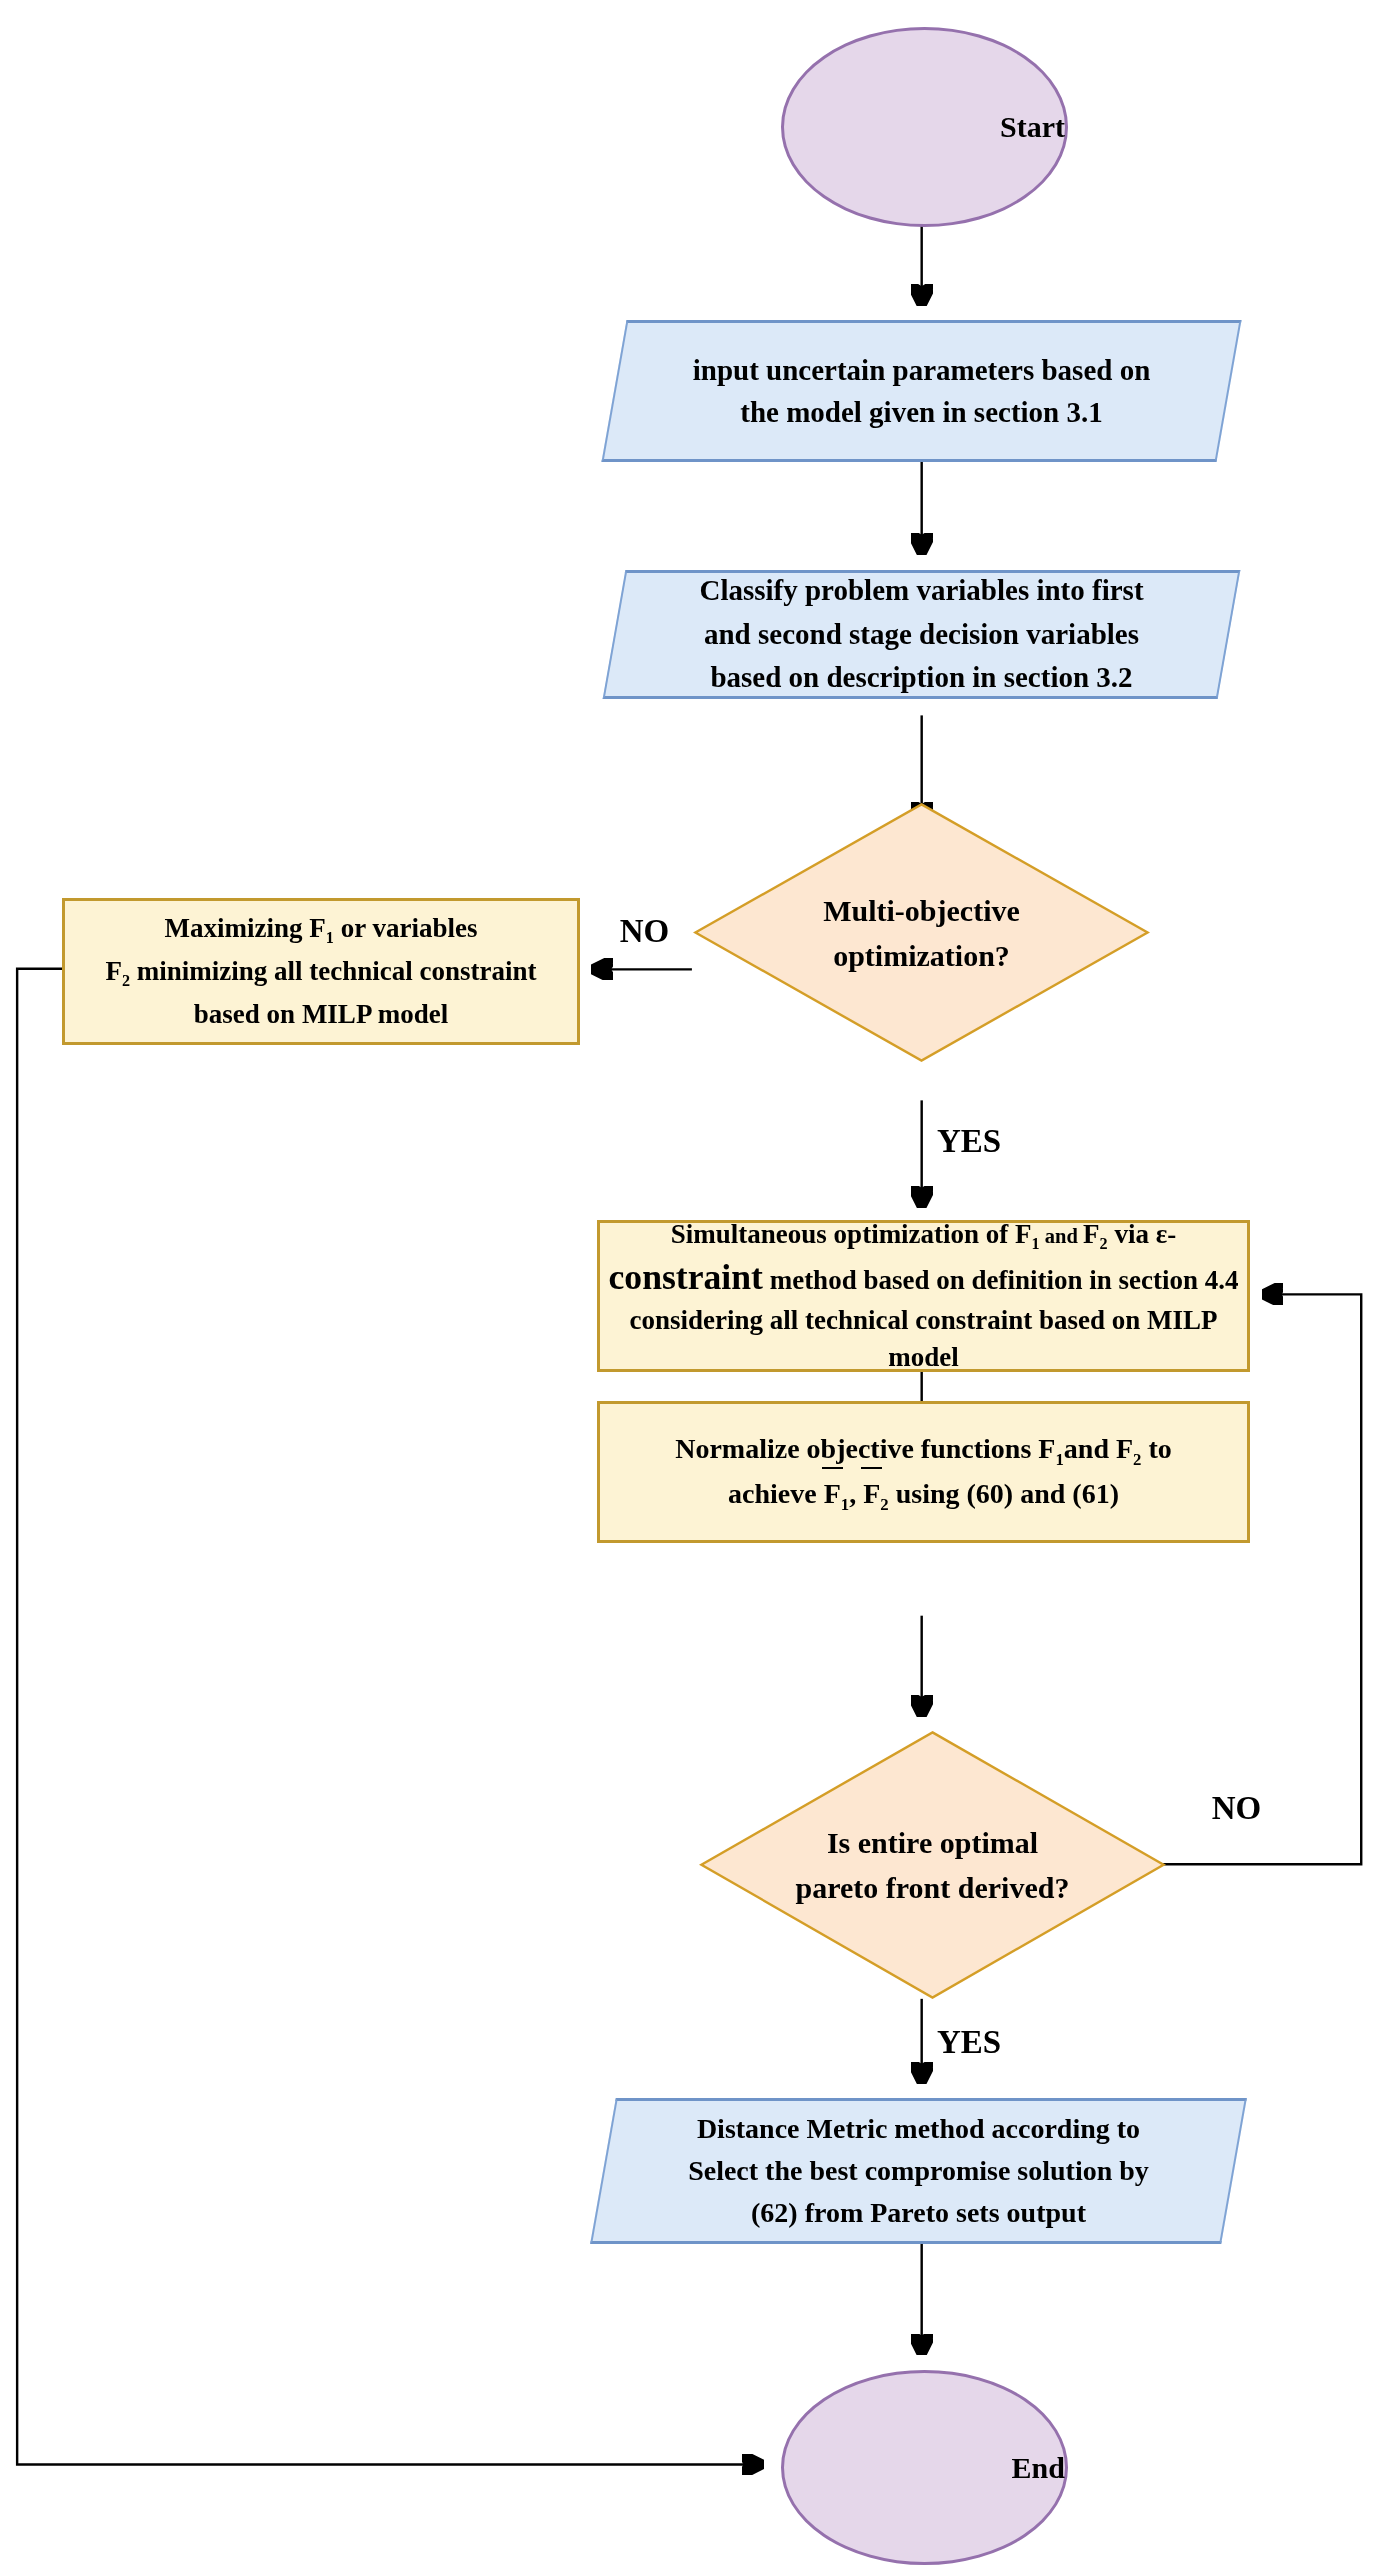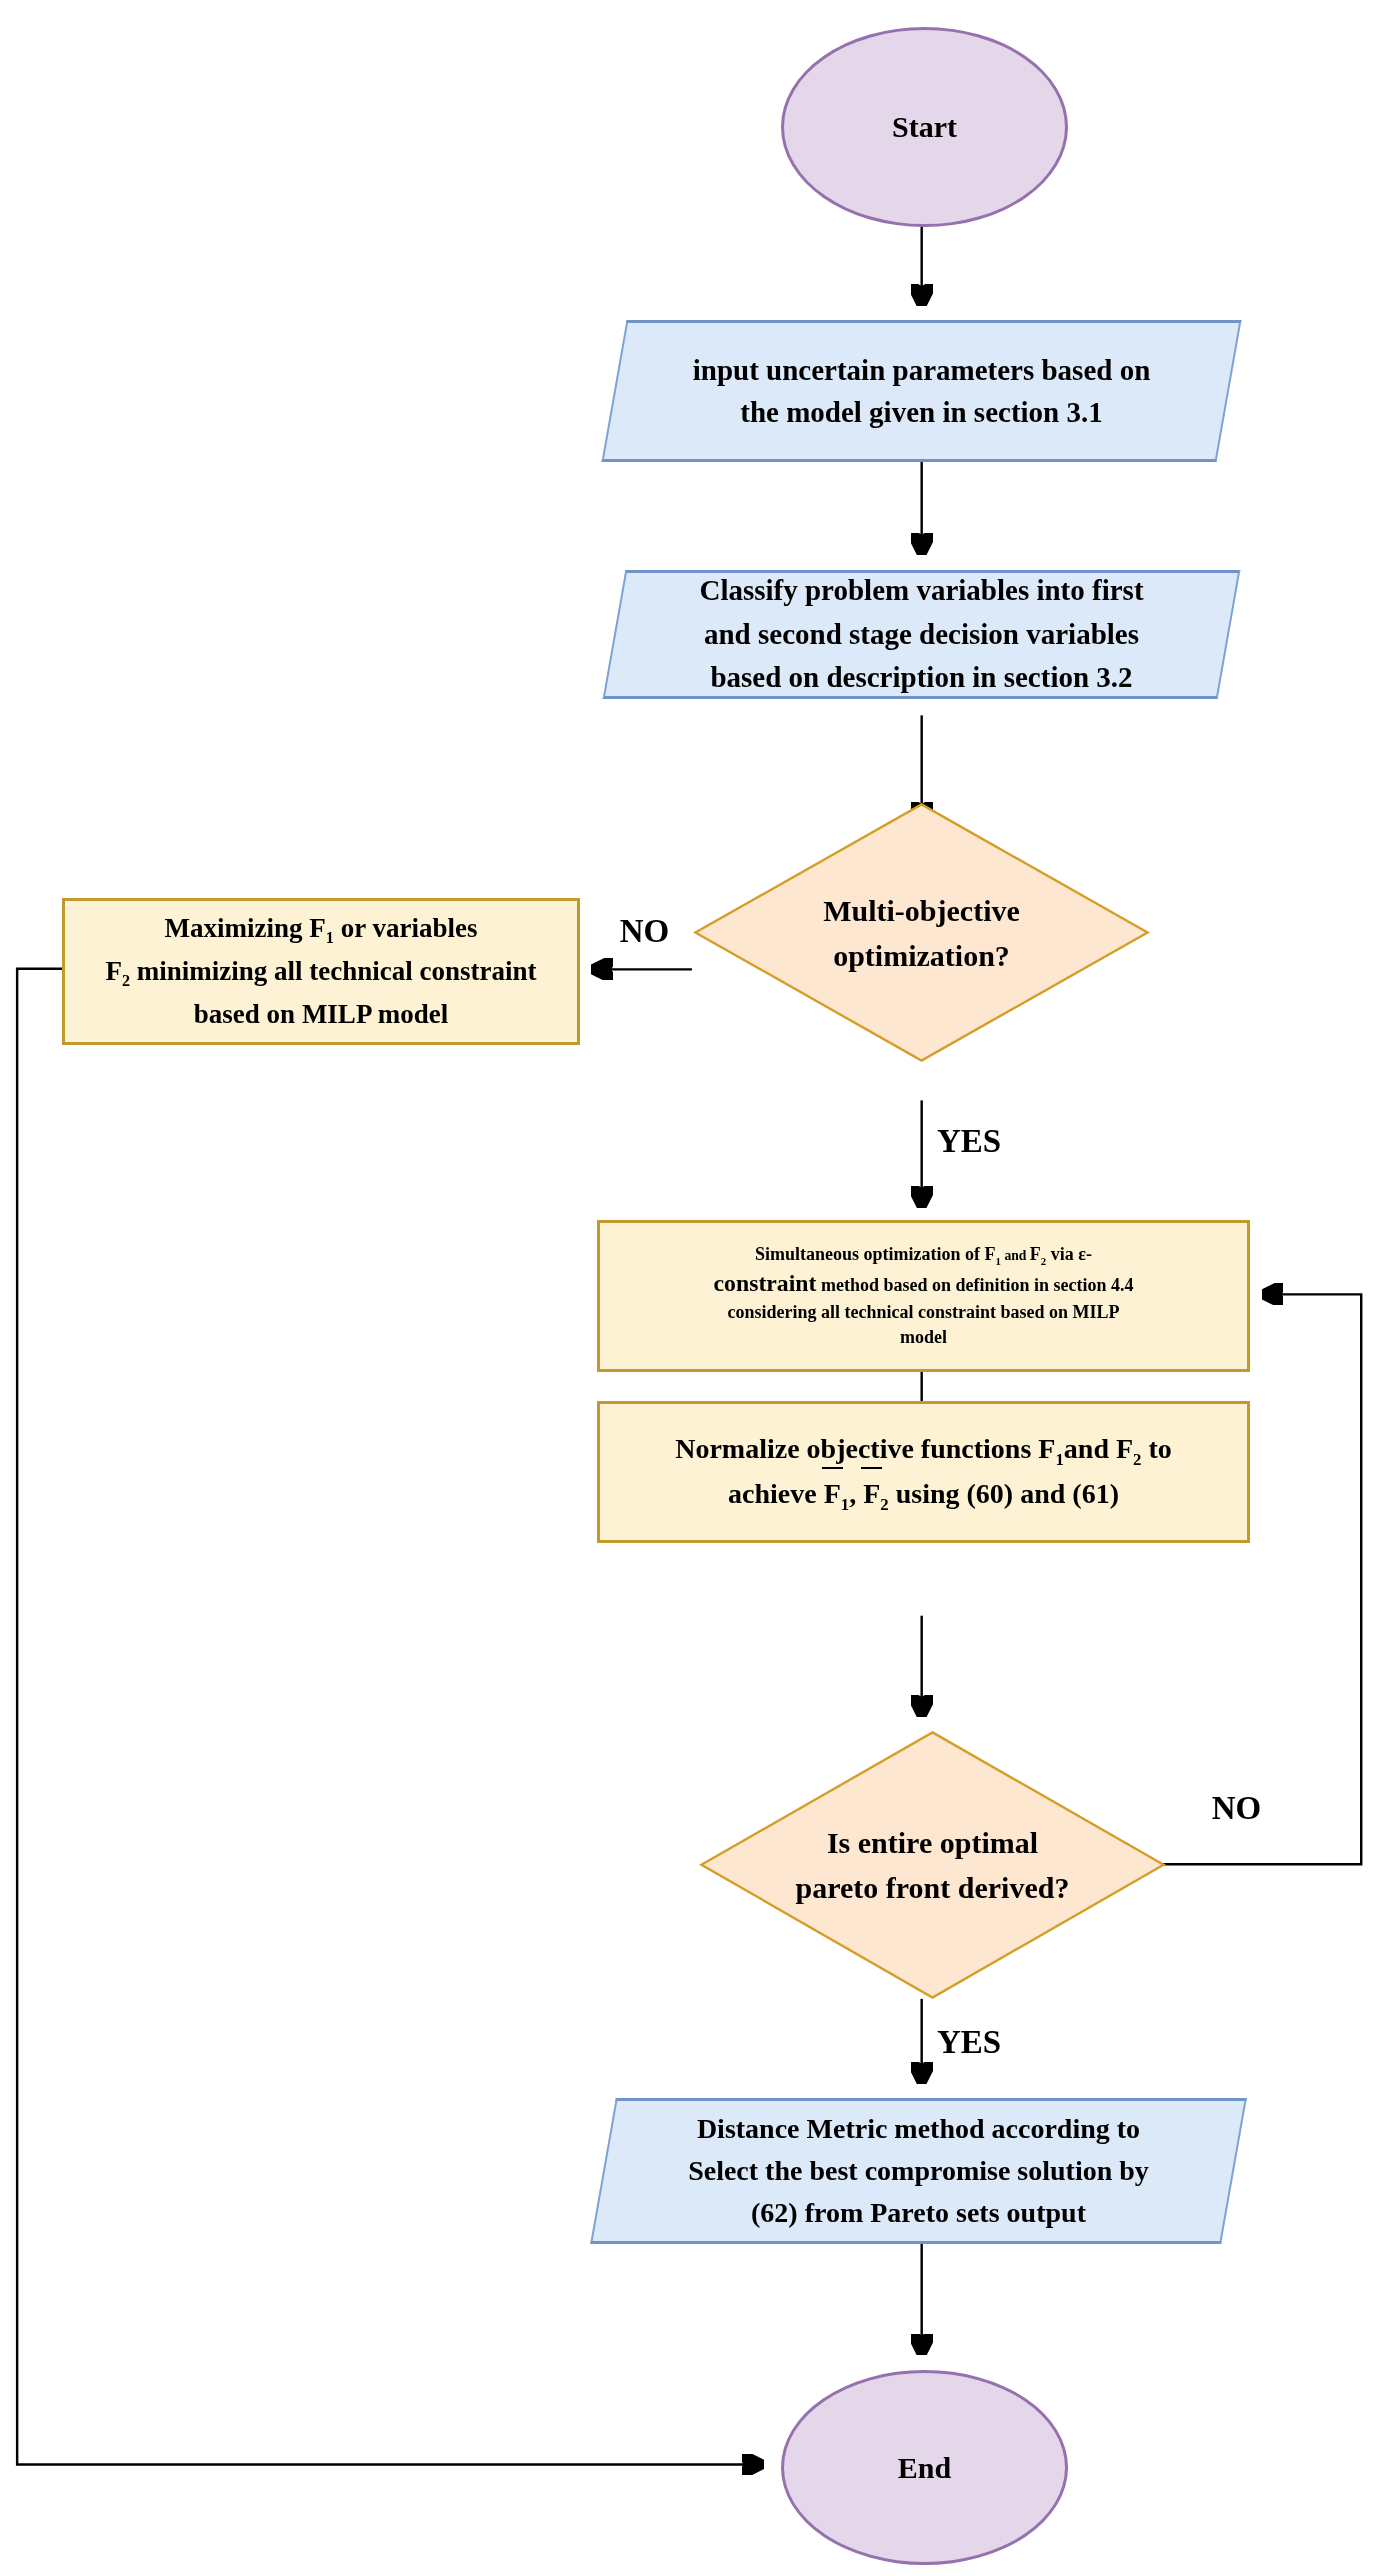--- a/index.html
+++ b/index.html
@@ -10,21 +10,21 @@
     font-family:"Liberation Serif","DejaVu Serif",serif;
     font-weight:bold;
     color:#000000;
     overflow:hidden;
   }
   #connectors{position:absolute;left:0;top:0;width:1382px;height:2576px;}
   #connectors path{fill:none;stroke:#000000;stroke-width:4px;}
 
   .node{
     position:absolute;
-    display:flex;align-items:center;justify-content:center;
+    display:flex;align-items:center;justify-content:flex-end;
     text-align:center;
   }
   .content{position:relative;z-index:2;width:100%;}
   .content div{white-space:nowrap;}
 
   
   .terminal{
     background:#e5d7ea;
     border:3px solid #9571ad;
     border-radius:50%;
@@ -133,21 +133,21 @@
   <div class="node process lh-160" style="left:62px;top:898px;width:512px;height:141px;font-size:27px;">
     <div class="content">
         <div><span>Maximizing F</span><sub>1</sub><span> or variables</span></div>
         <div><span>F</span><sub>2</sub><span> minimizing all technical constraint</span></div>
         <div><span>based on MILP model</span></div>
       </div>
   </div>
 
   <div class="edge-label" style="left:937px;top:1123px;">YES</div>
 
-  <div class="node process lh-138" style="left:597px;top:1220px;width:647px;height:146px;font-size:18px;">
+  <div class="node process lh-138" style="left:597px;top:1220px;width:647px;height:146px;font-size:27px;">
     <div class="content">
         <div><span>Simultaneous optimization of F</span><sub>1</sub><span class="sm"> and </span><span>F</span><sub>2</sub><span> via ε-</span></div>
         <div><span class="lg">constraint</span><span> method based on definition in section 4.4</span></div>
         <div><span>considering all technical constraint based on MILP</span></div>
         <div><span>model</span></div>
       </div>
   </div>
 
   <div class="node process lh-160" style="left:597px;top:1401px;width:647px;height:136px;font-size:28px;">
     <div class="content">

